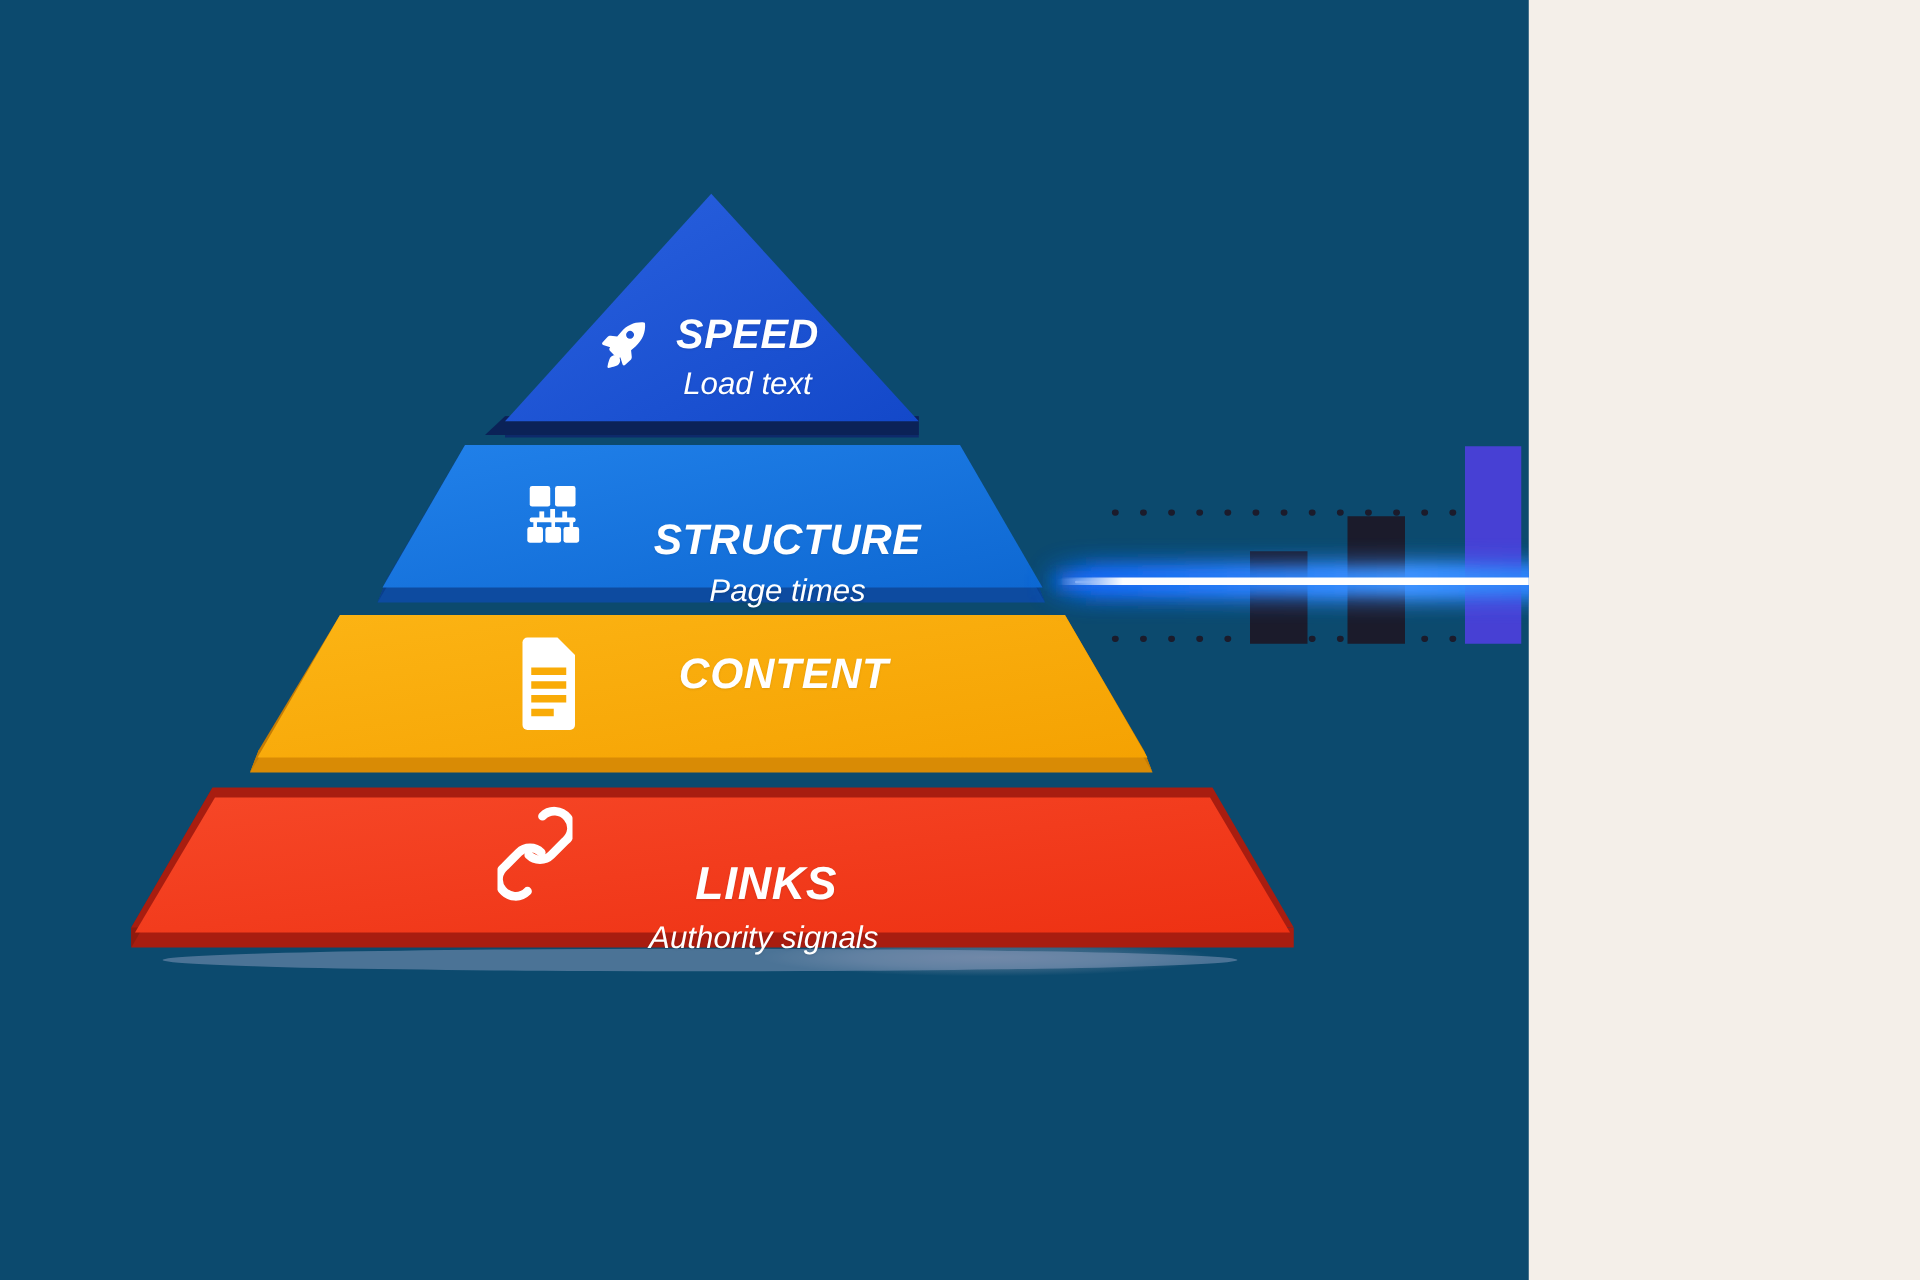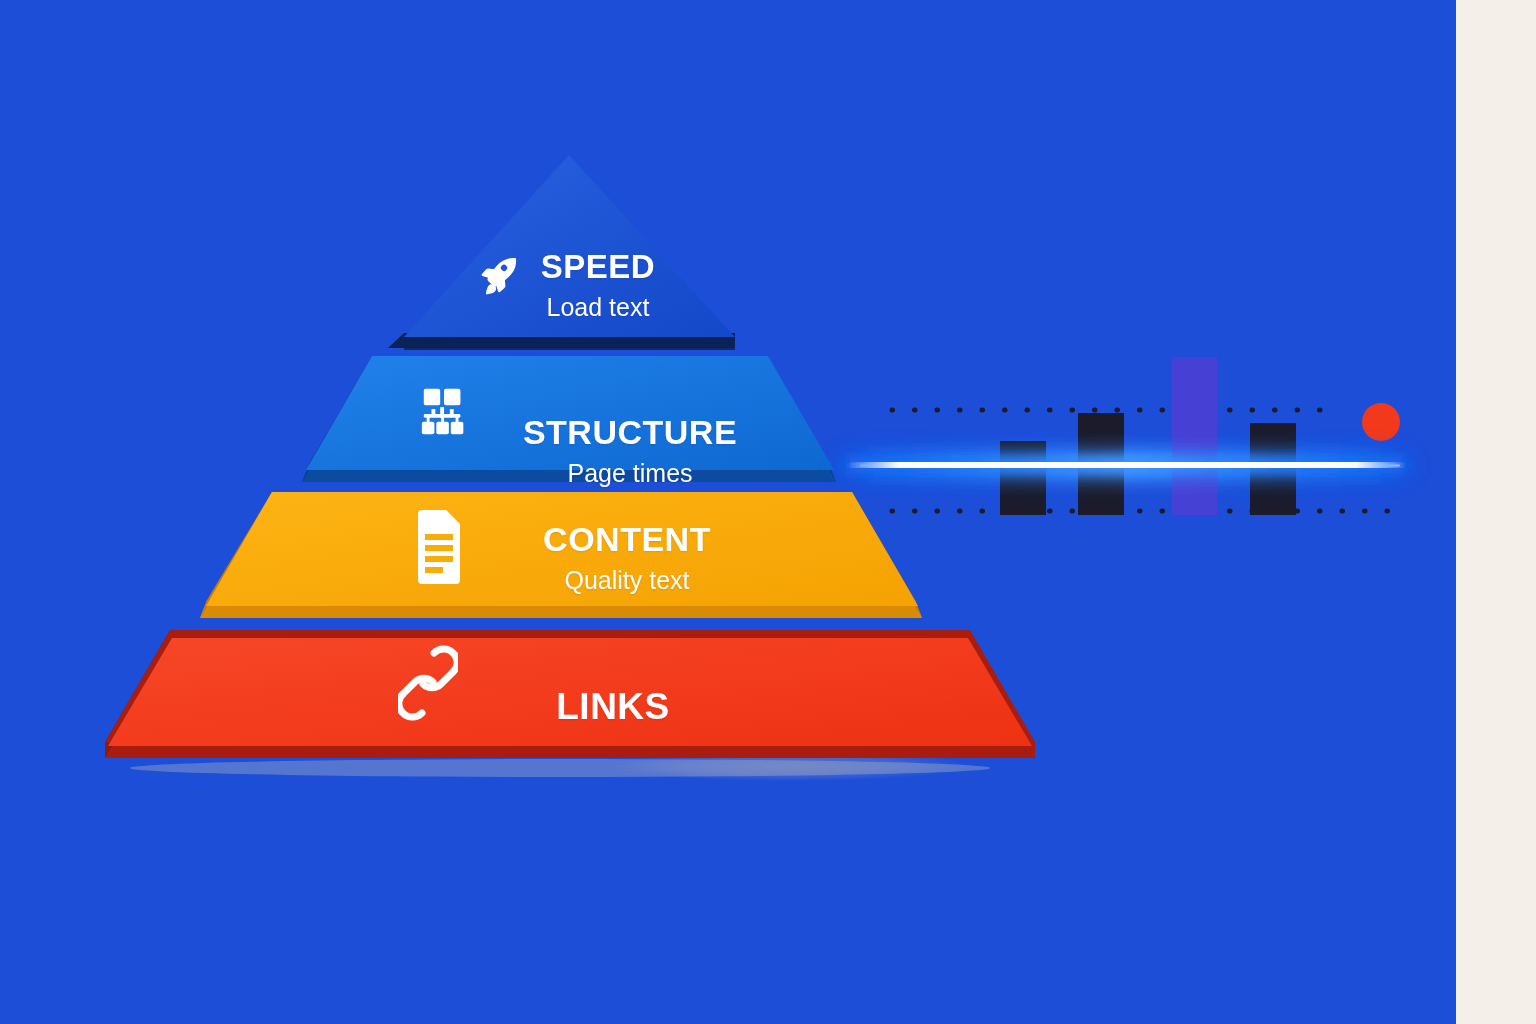--- a/index.html
+++ b/index.html
@@ -5,24 +5,25 @@
   html, body {
     margin: 0;
     padding: 0;
     background: #f4efe9;
   }
   body {
     font-family: "Liberation Sans", sans-serif;
   }
   #stage {
     position: relative;
-    width: 1456px;
+    width: 1223px;
     height: 1024px;
-    background: #1d4ed8;
+    background: #0c4a6e;
     overflow: hidden;
+    font-style: italic;
   }
   #scene {
     position: absolute;
     inset: 0;
   }
   .layer-svg {
     position: absolute;
     top: 0;
     left: 0;
     width: 1536px;
@@ -249,21 +250,21 @@
       <div class="tier-sub">Load text</div>
     </div>
 
     <div class="tier-text" id="tier-structure-text">
       <div class="tier-title">STRUCTURE</div>
       <div class="tier-sub">Page times</div>
     </div>
 
     <div class="tier-text" id="tier-content-text">
       <div class="tier-title">CONTENT</div>
-      <div class="tier-sub">Quality text</div>
     </div>
 
     <div class="tier-text" id="tier-links-text">
       <div class="tier-title">LINKS</div>
+      <div class="tier-sub">Authority signals</div>
     </div>
 
   </div>
 </div>
 
 </body></html>

